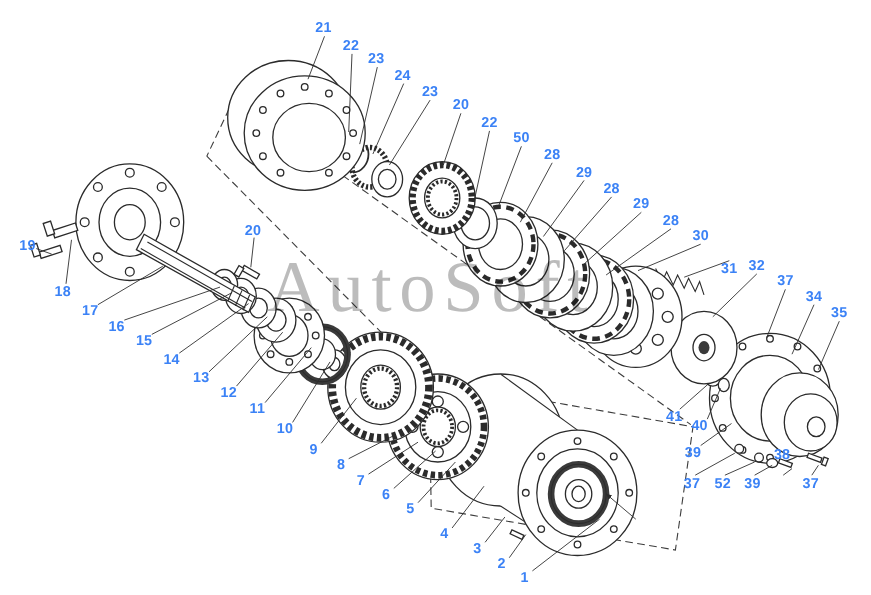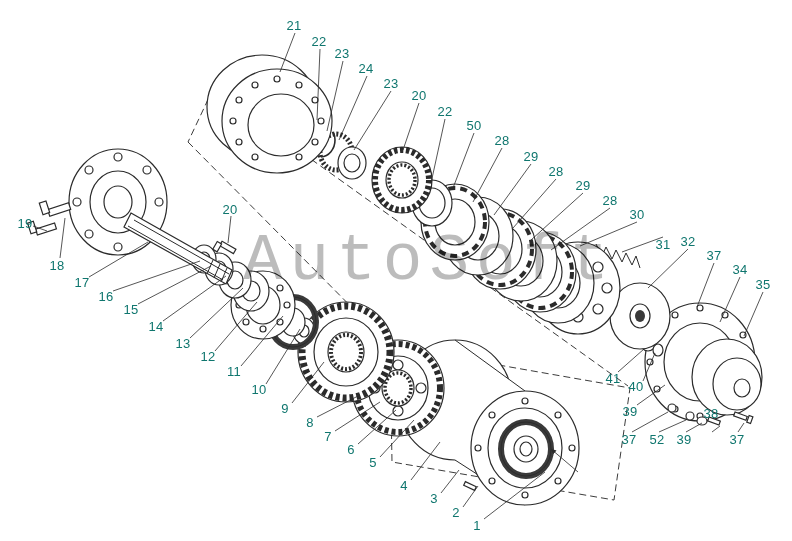--- a/index.html
+++ b/index.html
@@ -1,23 +1,23 @@
 <!DOCTYPE html>
 <html><head>
 <meta charset="utf-8">
 <style>
   html,body{margin:0;padding:0;background:#fff;}
   .stage{position:relative;width:792px;height:541px;background:#fff;overflow:hidden;
          font-family:"Liberation Sans",sans-serif;}
   .stage svg{position:absolute;left:0;top:0;}
-  .co{position:absolute;transform:translate(-50%,-50%);font-weight:normal;font-size:13px;
-      color:#0f766e;letter-spacing:.2px;user-select:none;}
+  .co{position:absolute;transform:translate(-50%,-50%);font-weight:bold;font-size:13px;
+      color:#3b82f6;letter-spacing:.2px;user-select:none;}
   .watermark{position:absolute;left:243px;top:229px;font-size:66px;letter-spacing:7px;
              color:#8f8f8f;opacity:.6;mix-blend-mode:multiply;line-height:1;
-             font-family:Liberation Mono, monospace;pointer-events:none;}
+             font-family:Liberation Serif, serif;pointer-events:none;}
   .p{fill:#ffffff;stroke:#2b2b2b;stroke-width:1.2;}
   .t{stroke:#2b2b2b;stroke-width:1;fill:none;}
   .teeth{fill:none;stroke:#2b2b2b;}
   .ring{fill:none;stroke:#3a3a3a;}
   .lead{stroke:#2b2b2b;stroke-width:0.8;}
   .dashl{stroke:#3c3c3c;stroke-width:1;stroke-dasharray:7 4;fill:none;}
 </style>
 </head>
 <body>
 

